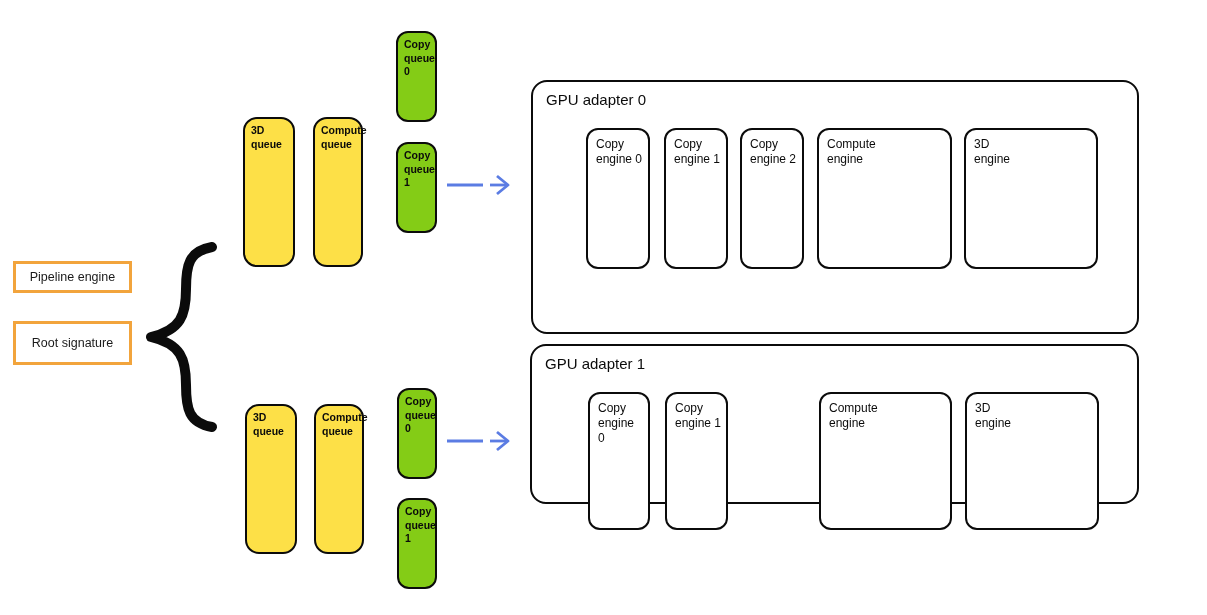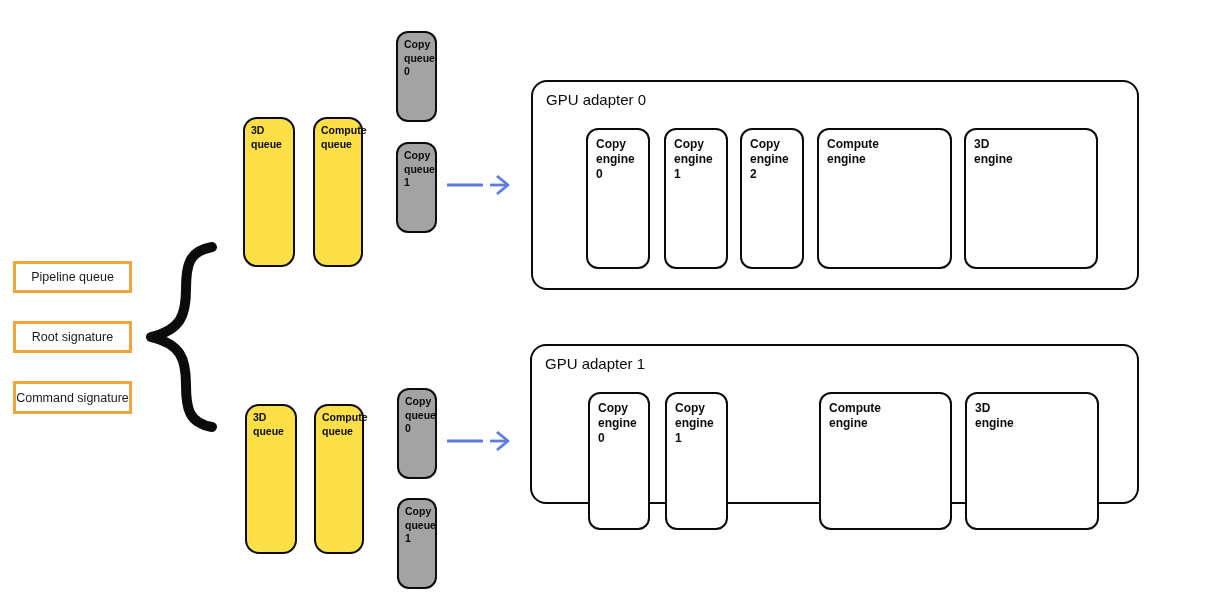--- a/index.html
+++ b/index.html
@@ -37,21 +37,21 @@
     background: #fde047;
     padding: 5px 2px 0 6px;
     font-size: 10.5px;
     font-weight: bold;
     line-height: 1.3;
     color: #0b0b0b;
   }
   .copyq-box {
     border: 2.5px solid #0b0b0b;
     border-radius: 12px;
-    background: #a3a3a3;
+    background: #84cc16;
     padding: 5px 2px 0 6px;
     font-size: 10.5px;
     font-weight: bold;
     line-height: 1.3;
     color: #0b0b0b;
   }
 
   
   .adapter-box {
     border: 2.5px solid #0b0b0b;
@@ -71,47 +71,43 @@
   .engine-box {
     position: absolute;
     box-sizing: border-box;
     border: 2.5px solid #0b0b0b;
     border-radius: 12px;
     background: #ffffff;
     padding: 7px 4px 0 8px;
     font-size: 12px;
     line-height: 1.25;
     color: #0b0b0b;
-    font-weight: bold;
   }
   .engine-box span {
     display: inline-block;
     max-width: 48px;
   }
 
   svg.overlay {
     position: absolute;
     left: 0;
     top: 0;
     pointer-events: none;
   }
 </style>
 </head>
 <body>
 
 <div id="canvas">
 
   <div class="abs tag-box" style="left:13px; top:261px; width:119px; height:32px;">
-    <span>Pipeline queue</span>
+    <span>Pipeline engine</span>
   </div>
-  <div class="abs tag-box" style="left:13px; top:321px; width:119px; height:32px;">
+  <div class="abs tag-box" style="left:13px; top:321px; width:119px; height:44px;">
     <span>Root signature</span>
-  </div>
-  <div class="abs tag-box" style="left:13px; top:381px; width:119px; height:33px;">
-    <span>Command signature</span>
   </div>
 
   <svg class="overlay" width="1207" height="615" viewBox="0 0 1207 615">
     <path d="M 212,247
              C 189,251 186,265 186,289
              C 186,315 181,330 151,337
              C 181,344 186,359 186,385
              C 186,409 189,423 212,427" fill="none" stroke="#0b0b0b" stroke-width="10" stroke-linecap="round" stroke-linejoin="round"></path>
 
     <g stroke="#5b7ce3" stroke-width="2.8" fill="none">
@@ -146,21 +142,21 @@
   <div class="abs queue-box" style="left:314px; top:404px; width:50px; height:150px;">
     <span>Compute queue</span>
   </div>
   <div class="abs copyq-box" style="left:397px; top:388px; width:40px; height:91px;">
     <span>Copy queue 0</span>
   </div>
   <div class="abs copyq-box" style="left:397px; top:498px; width:40px; height:91px;">
     <span>Copy queue 1</span>
   </div>
 
-  <div class="abs adapter-box" style="left:531px; top:80px; width:608px; height:210px;">
+  <div class="abs adapter-box" style="left:531px; top:80px; width:608px; height:254px;">
     <div class="adapter-title">GPU adapter 0</div>
     <div class="engine-box" style="left:53px; top:46px; width:64px; height:141px;">
       <span>Copy engine 0</span>
     </div>
     <div class="engine-box" style="left:131px; top:46px; width:64px; height:141px;">
       <span>Copy engine 1</span>
     </div>
     <div class="engine-box" style="left:207px; top:46px; width:64px; height:141px;">
       <span>Copy engine 2</span>
     </div>

